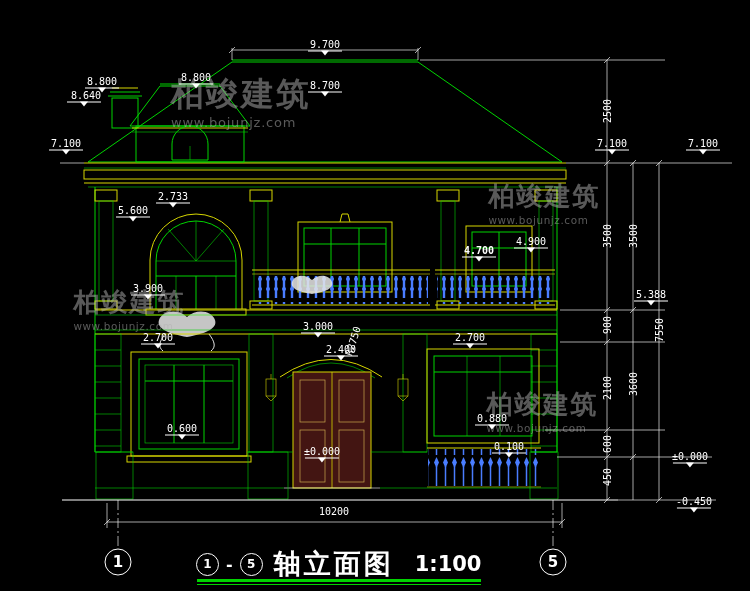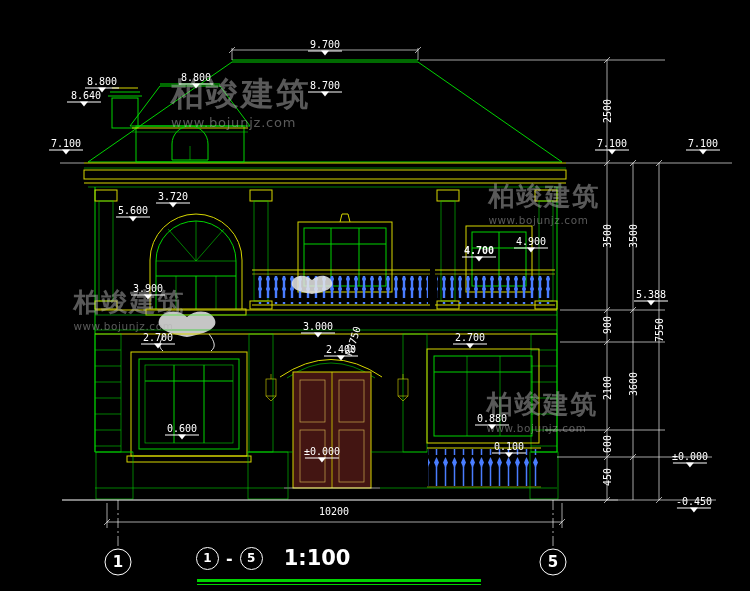--- a/index.html
+++ b/index.html
@@ -320,21 +320,21 @@
         </div></div>
       <div class="dim-label" style="left: 66px; top: 144px;"><span>7.100</span><div class="elev-line">
           <div class="elev-tri"></div>
         </div></div>
       <div class="dim-label" style="left: 612px; top: 144px;"><span>7.100</span><div class="elev-line">
           <div class="elev-tri"></div>
         </div></div>
       <div class="dim-label" style="left: 703px; top: 144px;"><span>7.100</span><div class="elev-line">
           <div class="elev-tri"></div>
         </div></div>
-      <div class="dim-label" style="left: 173px; top: 197px;"><span>3.720</span><div class="elev-line">
+      <div class="dim-label" style="left: 173px; top: 197px;"><span>2.733</span><div class="elev-line">
           <div class="elev-tri"></div>
         </div></div>
       <div class="dim-label" style="left: 133px; top: 211px;"><span>5.600</span><div class="elev-line">
           <div class="elev-tri"></div>
         </div></div>
       <div class="dim-label" style="left: 479px; top: 251px; font-weight: bold;"><span>4.700</span><div class="elev-line">
           <div class="elev-tri"></div>
         </div></div>
       <div class="dim-label" style="left: 531px; top: 242px;"><span>4.900</span><div class="elev-line">
           <div class="elev-tri"></div>
@@ -385,18 +385,19 @@
       <div class="dim-label vert" style="left: 607px; top: 444px;"><span>600</span></div>
       <div class="dim-label vert" style="left: 607px; top: 477px;"><span>450</span></div>
       <div class="dim-label vert" style="left: 633px; top: 384px;"><span>3600</span></div>
       <div class="dim-label vert" style="left: 659px; top: 330px;"><span>7550</span></div>
     </div>
 
 <div class="title-bar">
   <span class="tcirc">1</span>
   <span class="tdash">-</span>
   <span class="tcirc">5</span>
+  <span class="tname">轴立面图</span>
   <span class="tscale">1:100</span>
 </div>
 <div class="u1"></div>
 <div class="u2"></div>
 
 </div>
 
 </body></html>

